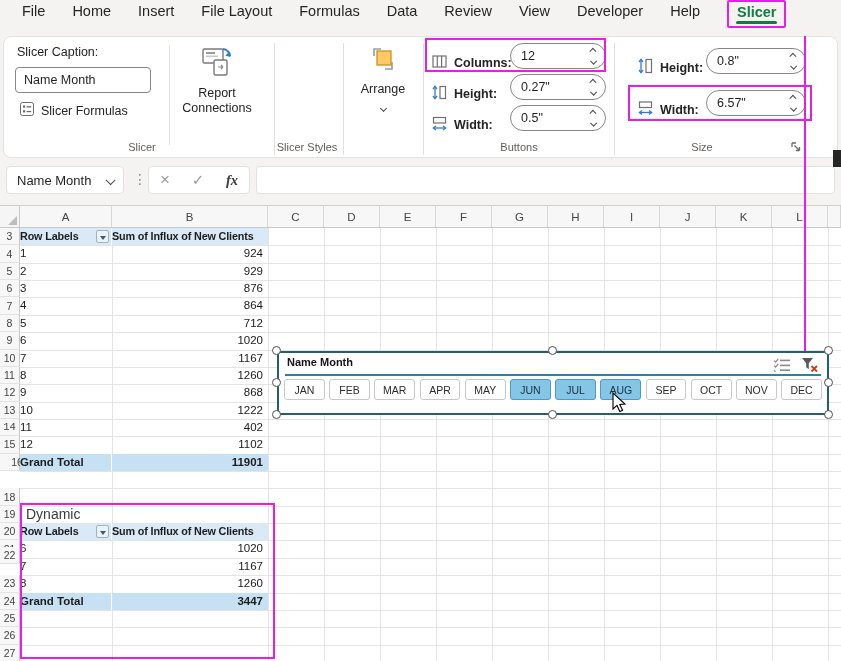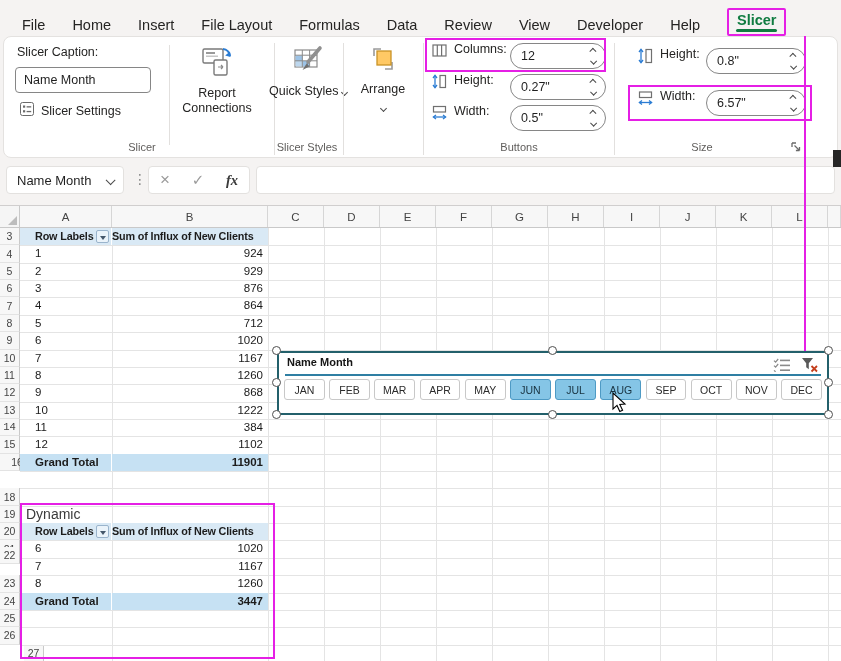--- a/index.html
+++ b/index.html
@@ -1,40 +1,40 @@
 <!DOCTYPE html>
 <html><head>
 <meta charset="utf-8">
 <style>
   * { margin:0; padding:0; box-sizing:border-box; }
   html,body { width:841px; height:661px; }
   body { font-family:"Liberation Sans","DejaVu Sans",sans-serif; background:#F5F3F2; position:relative; overflow:hidden; }
   .app { position:absolute; inset:0; width:841px; height:661px; background:#F5F3F2; }
 
   
-  .menubar { position:absolute; left:0; top:0; width:841px; height:36px; display:flex; align-items:flex-end; gap:27px; padding-left:22px; font-size:14.5px; color:#252423; }
+  .menubar { position:absolute; left:0; top:0; width:841px; height:36px; display:flex; align-items:flex-start; gap:27px; padding-left:22px; font-size:14.5px; color:#252423; }
   .tab { cursor:default; padding:3px 0; white-space:nowrap; }
   .tab.active { color:#107C41; font-weight:700; border:2.5px solid #E51FE5; border-radius:2px; padding:2px 8px 6px 8px; position:relative; }
   .tab.active::after { content:""; position:absolute; left:7px; right:7px; bottom:2px; height:3px; background:#107C41; border-radius:2px; }
 
   
   .ribbon { position:absolute; left:3px; top:36px; width:835px; height:122px; background:#FFFFFF; border:1px solid #E4E2E0; border-radius:8px; }
   .vsep { position:absolute; top:6px; height:112px; width:1px; background:#E2E0DE; }
   .vsep.short { top:8px; height:100px; }
   .grp-label { position:absolute; top:104px; transform:translateX(-50%); font-size:11px; color:#5F5D5B; white-space:nowrap; }
   .cap-label { position:absolute; left:13px; top:8px; font-size:12.5px; color:#252423; }
   .cap-input { position:absolute; left:11px; top:30px; width:136px; height:26px; background:#fff; border:1px solid #868686; border-radius:4px; font-size:12.5px; color:#1f1f1f; display:flex; align-items:center; padding-left:8px; }
   .settings-btn { position:absolute; left:15px; top:64px; display:flex; align-items:center; gap:6px; font-size:12.5px; color:#252423; }
   .bigbtn { position:absolute; top:4px; width:80px; text-align:center; font-size:12.5px; color:#252423; }
   .bigbtn .bico { display:block; margin:2px auto 4px auto; }
   .bigbtn .blbl { line-height:15px; }
   .chev { display:inline-block; width:5px; height:5px; border-left:1.4px solid #4a4a4a; border-bottom:1.4px solid #4a4a4a; }
   .chev.down { transform:rotate(-45deg); }
   .chev.up { transform:rotate(135deg); }
-  .spin-row { position:absolute; height:28px; display:flex; align-items:flex-start; }
+  .spin-row { position:absolute; height:28px; display:flex; align-items:flex-end;font-weight:bold; }
   .spin-ico { width:20px; display:flex; justify-content:center; }
   .spin-lbl { font-size:12.5px; color:#252423; margin-left:4px; }
   .spin-box { position:absolute; height:26px; background:#fff; border:1px solid #868686; border-radius:13px; font-size:12.5px; color:#1f1f1f; display:flex; align-items:center; justify-content:space-between; padding:0 10px; }
   .spinner { display:flex; flex-direction:column; gap:5px; align-items:center; cursor:default; }
   .spinner .chev { width:4.5px; height:4.5px; }
   .launcher { position:absolute; top:102px; }
 
   
   .fbar { position:absolute; left:0; top:158px; width:841px; height:44px; }
   .namebox { position:absolute; left:6px; top:8px; width:118px; height:28px; background:#fff; border:1px solid #E3E1DF; border-radius:4px; display:flex; align-items:center; justify-content:space-between; padding:0 10px 0 10px; font-size:13px; color:#1f1f1f; }
@@ -53,21 +53,21 @@
   .corner { position:absolute; left:0; top:0; width:20px; height:21px; background:#F5F5F5; border-right:1px solid #C9C9C9; }
   .corner i { position:absolute; right:2px; bottom:2px; width:0; height:0; border-left:9px solid transparent; border-bottom:9px solid #BDBDBD; }
   .rowhead { position:absolute; left:0; width:20px; background:#F7F7F7; border-right:1px solid #C9C9C9; border-bottom:1px solid #E3E3E3; display:flex; align-items:center; justify-content:center; font-size:10.5px; color:#444; }
   .vline { position:absolute; width:1px; background:#E4E4E4; top:22px; }
   .hline { position:absolute; height:1px; background:#E4E4E4; left:20px; width:821px; }
 
   
   .pivot { position:absolute; left:20px; z-index:2; }
   .prow { display:flex; height:17.36px; }
   .pc { font-size:11.5px; color:#1a1a1a; line-height:17.3px; white-space:nowrap; overflow:hidden; }
-  .pc.a { width:92px; padding-left:15px; }
+  .pc.a { width:92px; padding-left:0; }
   .pc.b { width:156px; }
   .pc.num { text-align:right; padding-right:5px; }
   .prow.phead, .prow.ptot { font-weight:bold; }
   .prow.phead { background:#D9E9F5; }
   .prow.ptot { background:#C6E1F3; }
   .prow.phead .pc, .prow.ptot .pc { color:#1c1c1c; }
   .prow.phead .pc { font-size:10.8px; letter-spacing:-0.15px; }
   .prow.phead .pc.a { position:relative; padding-right:18px; border-right:1px solid #fff; }
   .prow.ptot .pc.a { border-right:1px solid #fff; }
   .pdrop { position:absolute; right:2px; top:2px; width:13px; height:13px; background:#EAF3FA; border:1px solid #9AB4CC; border-radius:2px; }
@@ -116,48 +116,36 @@
       <span>Name Month</span>
     </div>
     <div class="settings-btn">
       <span><svg width="16" height="16" viewBox="0 0 16 16">
             <rect x="1.5" y="1.5" width="13" height="13" rx="2" fill="#fff" stroke="#6a6a6a"></rect>
             <rect x="4" y="4.5" width="2.2" height="2.2" fill="#6a6a6a"></rect>
             <rect x="4" y="9.2" width="2.2" height="2.2" fill="#6a6a6a"></rect>
             <rect x="7.6" y="5.2" width="4.6" height="1.3" fill="#6a6a6a"></rect>
             <rect x="7.6" y="9.9" width="4.6" height="1.3" fill="#6a6a6a"></rect>
           </svg></span>
-      <span>Slicer Settings</span>
+      <span>Slicer Formulas</span>
     </div>
     <div class="vsep short" style="left:165px"></div>
     <div class="bigbtn" style="left:173px">
       <span class="bico"><svg width="36" height="36" viewBox="0 0 36 36">
             <rect x="4" y="6" width="20" height="14" rx="1.5" fill="#fff" stroke="#7a7a7a" stroke-width="1.4"></rect>
             <rect x="7" y="9" width="9" height="2" fill="#9a9a9a"></rect>
             <rect x="7" y="12.5" width="12" height="1.5" fill="#c6c6c6"></rect>
             <path d="M31,13 a8,8 0 0 0 -7,-7" stroke="#2B7CD3" fill="none" stroke-width="2.2"></path>
             <path d="M31,8.5 l0.5,5.5 -5.3,-1.5 z" fill="#2B7CD3"></path>
             <rect x="15" y="17" width="13" height="15" rx="1.5" fill="#fff" stroke="#7a7a7a" stroke-width="1.4"></rect>
             <path d="M19,24 h5 M24,24 l-2,-2 M24,24 l-2,2" stroke="#8a8a8a" fill="none" stroke-width="1.2"></path>
           </svg></span>
       <span class="blbl">Report Connections</span>
     </div>
     <div class="vsep" style="left:270px"></div>
-    <div class="bigbtn" style="left:264px;width:80px;left:264px" id="quickstyles-btn">
-      <span class="bico"><svg width="34" height="34" viewBox="0 0 34 34">
-            <rect x="4" y="7" width="22" height="17" fill="#fff" stroke="#8a8a8a" stroke-width="1.2"></rect>
-            <rect x="4.6" y="12.5" width="7" height="5.5" fill="#9DC3E6"></rect>
-            <rect x="4.6" y="18" width="7" height="5.4" fill="#BDD7EE"></rect>
-            <rect x="11.6" y="18" width="7" height="5.4" fill="#9DC3E6"></rect>
-            <path d="M4,12.2 h22 M4,17.8 h22 M11.3,7 v17 M18.6,7 v17" stroke="#8a8a8a" stroke-width="1"></path>
-            <path d="M29,5 L17,19" stroke="#909090" stroke-width="3.6" stroke-linecap="round"></path>
-            <path d="M16,20 l-4.5,7 6.8,-3.6 z" fill="#6f6f6f"></path>
-          </svg></span>
-      <span class="blbl"><span>Quick Styles</span> <i class="chev down"></i></span>
-    </div>
     <div class="vsep" style="left:339px"></div>
     <div class="bigbtn" style="left:339px">
       <span class="bico"><svg width="30" height="32" viewBox="0 0 30 32">
             <path d="M6,13 v-7 h7" stroke="#9a9a9a" fill="none" stroke-width="1.6"></path>
             <path d="M24,19 v7 h-7" stroke="#9a9a9a" fill="none" stroke-width="1.6"></path>
             <rect x="9" y="8" width="14" height="14" fill="#FFC965" stroke="#C99326" stroke-width="1.3"></rect>
           </svg></span>
       <span class="blbl">Arrange</span>
       <div style="margin-top:3px"><i class="chev down"></i></div>
     </div>
@@ -339,21 +327,21 @@
         <div class="prow">
           <div class="pc a">9</div>
           <div class="pc b num">868</div>
         </div>
         <div class="prow">
           <div class="pc a">10</div>
           <div class="pc b num">1222</div>
         </div>
         <div class="prow">
           <div class="pc a">11</div>
-          <div class="pc b num">384</div>
+          <div class="pc b num">402</div>
         </div>
         <div class="prow">
           <div class="pc a">12</div>
           <div class="pc b num">1102</div>
         </div>
         <div class="prow ptot">
           <div class="pc a">Grand Total</div>
           <div class="pc b num">11901</div>
         </div>
       </div>
@@ -472,21 +460,21 @@
       <div class="rowhead" style="top: 341px; height: 17.36px;">22</div>
       <div class="hline" style="top: 351.84px;"></div>
       <div class="rowhead" style="top: 369.2px; height: 17.36px;">23</div>
       <div class="hline" style="top: 369.2px;"></div>
       <div class="rowhead" style="top: 386.56px; height: 17.36px;">24</div>
       <div class="hline" style="top: 386.56px;"></div>
       <div class="rowhead" style="top: 403.92px; height: 17.36px;">25</div>
       <div class="hline" style="top: 403.92px;"></div>
       <div class="rowhead" style="top: 421.28px; height: 17.36px;">26</div>
       <div class="hline" style="top: 421.28px;"></div>
-      <div class="rowhead" style="top: 438.64px; height: 17.36px; margin-left: 24px;">27</div>
+      <div class="rowhead" style="top: 438.64px; height: 17.36px;">27</div>
       <div class="hline" style="top: 438.64px;"></div>
     </div>
 
   <div class="cursor"><svg width="20" height="22" viewBox="0 0 20 22">
         <path d="M1,1 L1,17 L5,13.4 L7.8,19.5 L10.6,18.2 L7.8,12.4 L13,12 Z" fill="#fff" stroke="#000" stroke-width="1.1"></path>
       </svg></div>
 
 </div>
 
 </body></html>

